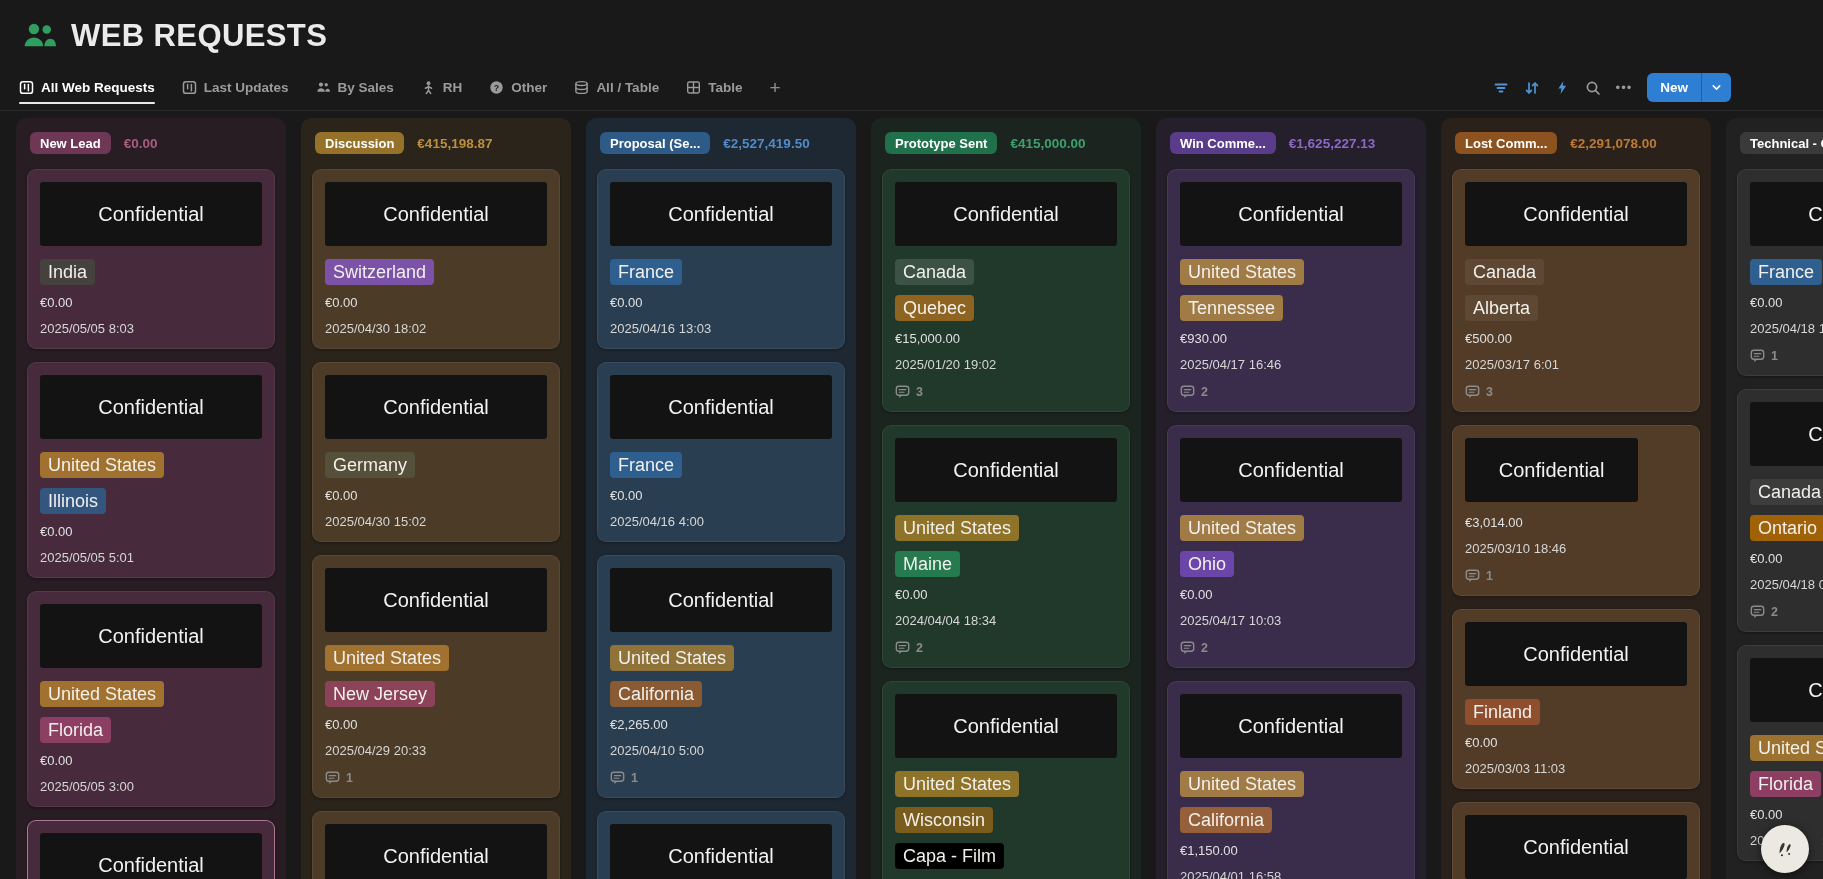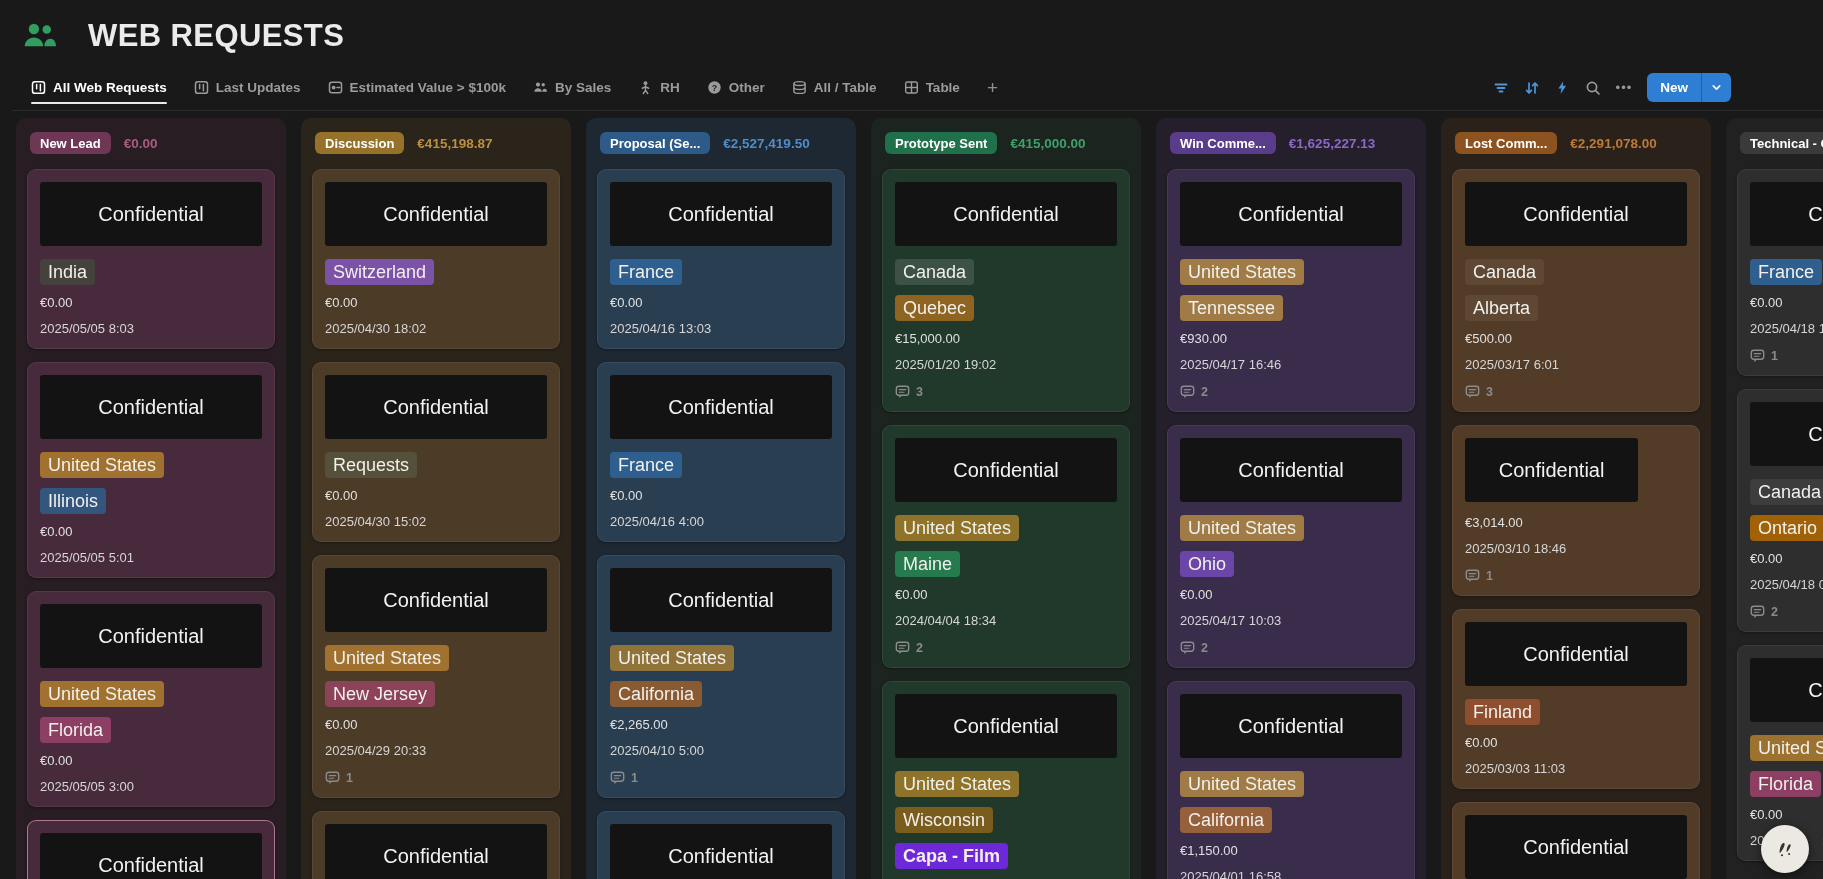--- a/index.html
+++ b/index.html
@@ -1,24 +1,24 @@
 <!DOCTYPE html>
 <html><head>
 <meta charset="utf-8">
 <style>
   * { box-sizing: border-box; margin: 0; padding: 0; }
   html,body { width:1823px; height:879px; overflow:hidden; background:#191919;
     font-family:"Liberation Sans", sans-serif; }
   
-  .header { position:absolute; left:22px; top:18px; display:flex; align-items:center; gap:30px; }
+  .header { position:absolute; left:22px; top:18px; display:flex; align-items:center; gap:13px; }
   .page-icon { color:#2f9e5f; display:flex; }
   .page-icon svg { width:36px; height:36px; }
   .page-title { font-size:31px; font-weight:800; color:#ebebeb; letter-spacing:.4px; }
   
-  .tabbar { position:absolute; left:12px; right:0; top:72px; height:39px;
+  .tabbar { position:absolute; left:0; right:0; top:72px; height:39px;
     border-bottom:1px solid #2b2b2b; display:flex; align-items:stretch; padding:0 92px 7px 19px; }
   .tabs { display:flex; gap:27px; align-items:stretch; }
   .tab { display:flex; align-items:center; gap:7px; color:#9b9b9b; font-size:13.5px;
     font-weight:700; position:relative; cursor:pointer; white-space:nowrap; }
   .tab.active { color:#ffffff; }
   .tab.active::after { content:""; position:absolute; left:0; right:0; bottom:-1px;
     height:2.5px; background:#e9e9e9; border-radius:2px; }
   .ticon { display:flex; align-items:center; }
   .tab-plus { font-size:19px; font-weight:400; color:#8f8f8f; }
   .controls { margin-left:auto; display:flex; align-items:center; gap:15px; }
@@ -91,30 +91,20 @@
             <rect x="1.6" y="1.8" width="12.8" height="12.4" rx="2.6" stroke="currentColor" stroke-width="1.6"></rect>
             <line x1="6" y1="4.8" x2="6" y2="9.2" stroke="currentColor" stroke-width="1.6" stroke-linecap="round"></line>
             <line x1="10" y1="4.8" x2="10" y2="11.4" stroke="currentColor" stroke-width="1.6" stroke-linecap="round"></line>
           </svg>
         </span>
         <span>Last Updates</span>
       </div>
       <div class="tab">
         <span class="ticon">
           <svg viewBox="0 0 16 16" width="15" height="15" fill="none">
-            <rect x="1.6" y="2.4" width="12.8" height="11.2" rx="2.4" stroke="currentColor" stroke-width="1.6"></rect>
-            <circle cx="6" cy="8" r="2" fill="currentColor"></circle>
-            <line x1="9.6" y1="8" x2="12.4" y2="8" stroke="currentColor" stroke-width="1.6" stroke-linecap="round"></line>
-          </svg>
-        </span>
-        <span>Estimated Value &gt; $100k</span>
-      </div>
-      <div class="tab">
-        <span class="ticon">
-          <svg viewBox="0 0 16 16" width="15" height="15" fill="none">
             <circle cx="5.3" cy="4.9" r="2.2" fill="currentColor"></circle>
             <circle cx="10.9" cy="5.1" r="1.8" fill="currentColor"></circle>
             <path d="M1.4 12.4c0-2.2 1.8-3.7 4-3.7s4 1.5 4 3.7z" fill="currentColor"></path>
             <path d="M9.9 12.4c.1-1.9 1-3.2 2.6-3.2 1.4 0 2.4 1.2 2.4 3.2z" fill="currentColor"></path>
           </svg>
         </span>
         <span>By Sales</span>
       </div>
       <div class="tab">
         <span class="ticon">
@@ -251,21 +241,21 @@
             <span>Confidential</span>
           </div>
           <div class="tag-row"><span class="tag" style="background: rgb(124, 82, 168);">Switzerland</span></div>
           <div class="value">€0.00</div>
           <div class="date">2025/04/30 18:02</div>
         </article>
         <article class="card" style="background: rgb(76, 59, 38);">
           <div class="title-box">
             <span>Confidential</span>
           </div>
-          <div class="tag-row"><span class="tag" style="background: rgb(85, 80, 57);">Requests</span></div>
+          <div class="tag-row"><span class="tag" style="background: rgb(85, 80, 57);">Germany</span></div>
           <div class="value">€0.00</div>
           <div class="date">2025/04/30 15:02</div>
         </article>
         <article class="card" style="background: rgb(76, 59, 38);">
           <div class="title-box">
             <span>Confidential</span>
           </div>
           <div class="tag-row"><span class="tag" style="background: rgb(161, 114, 47);">United States</span></div>
           <div class="tag-row"><span class="tag" style="background: rgb(140, 66, 88);">New Jersey</span></div>
           <div class="value">€0.00</div>
@@ -383,21 +373,21 @@
             </span>
             <span>2</span>
           </div>
         </article>
         <article class="card" style="background: rgb(32, 57, 43);">
           <div class="title-box">
             <span>Confidential</span>
           </div>
           <div class="tag-row"><span class="tag" style="background: rgb(143, 115, 41);">United States</span></div>
           <div class="tag-row"><span class="tag" style="background: rgb(122, 92, 28);">Wisconsin</span></div>
-          <div class="tag-row"><span class="tag" style="background: #6d28d9; font-weight: bold;">Capa - Film</span></div>
+          <div class="tag-row"><span class="tag" style="background: #000000;">Capa - Film</span></div>
           <div class="value">€0.00</div>
           <div class="date">2024/08/09 16:34</div>
         </article>
       </div>
     </section>
     <section class="column" style="background: rgb(36, 31, 43);">
       <div class="col-header">
         <span class="badge" style="background: rgb(90, 61, 138);">Win Comme...</span>
         <span class="sum" style="color: rgb(139, 104, 201);">€1,625,227.13</span>
       </div>

